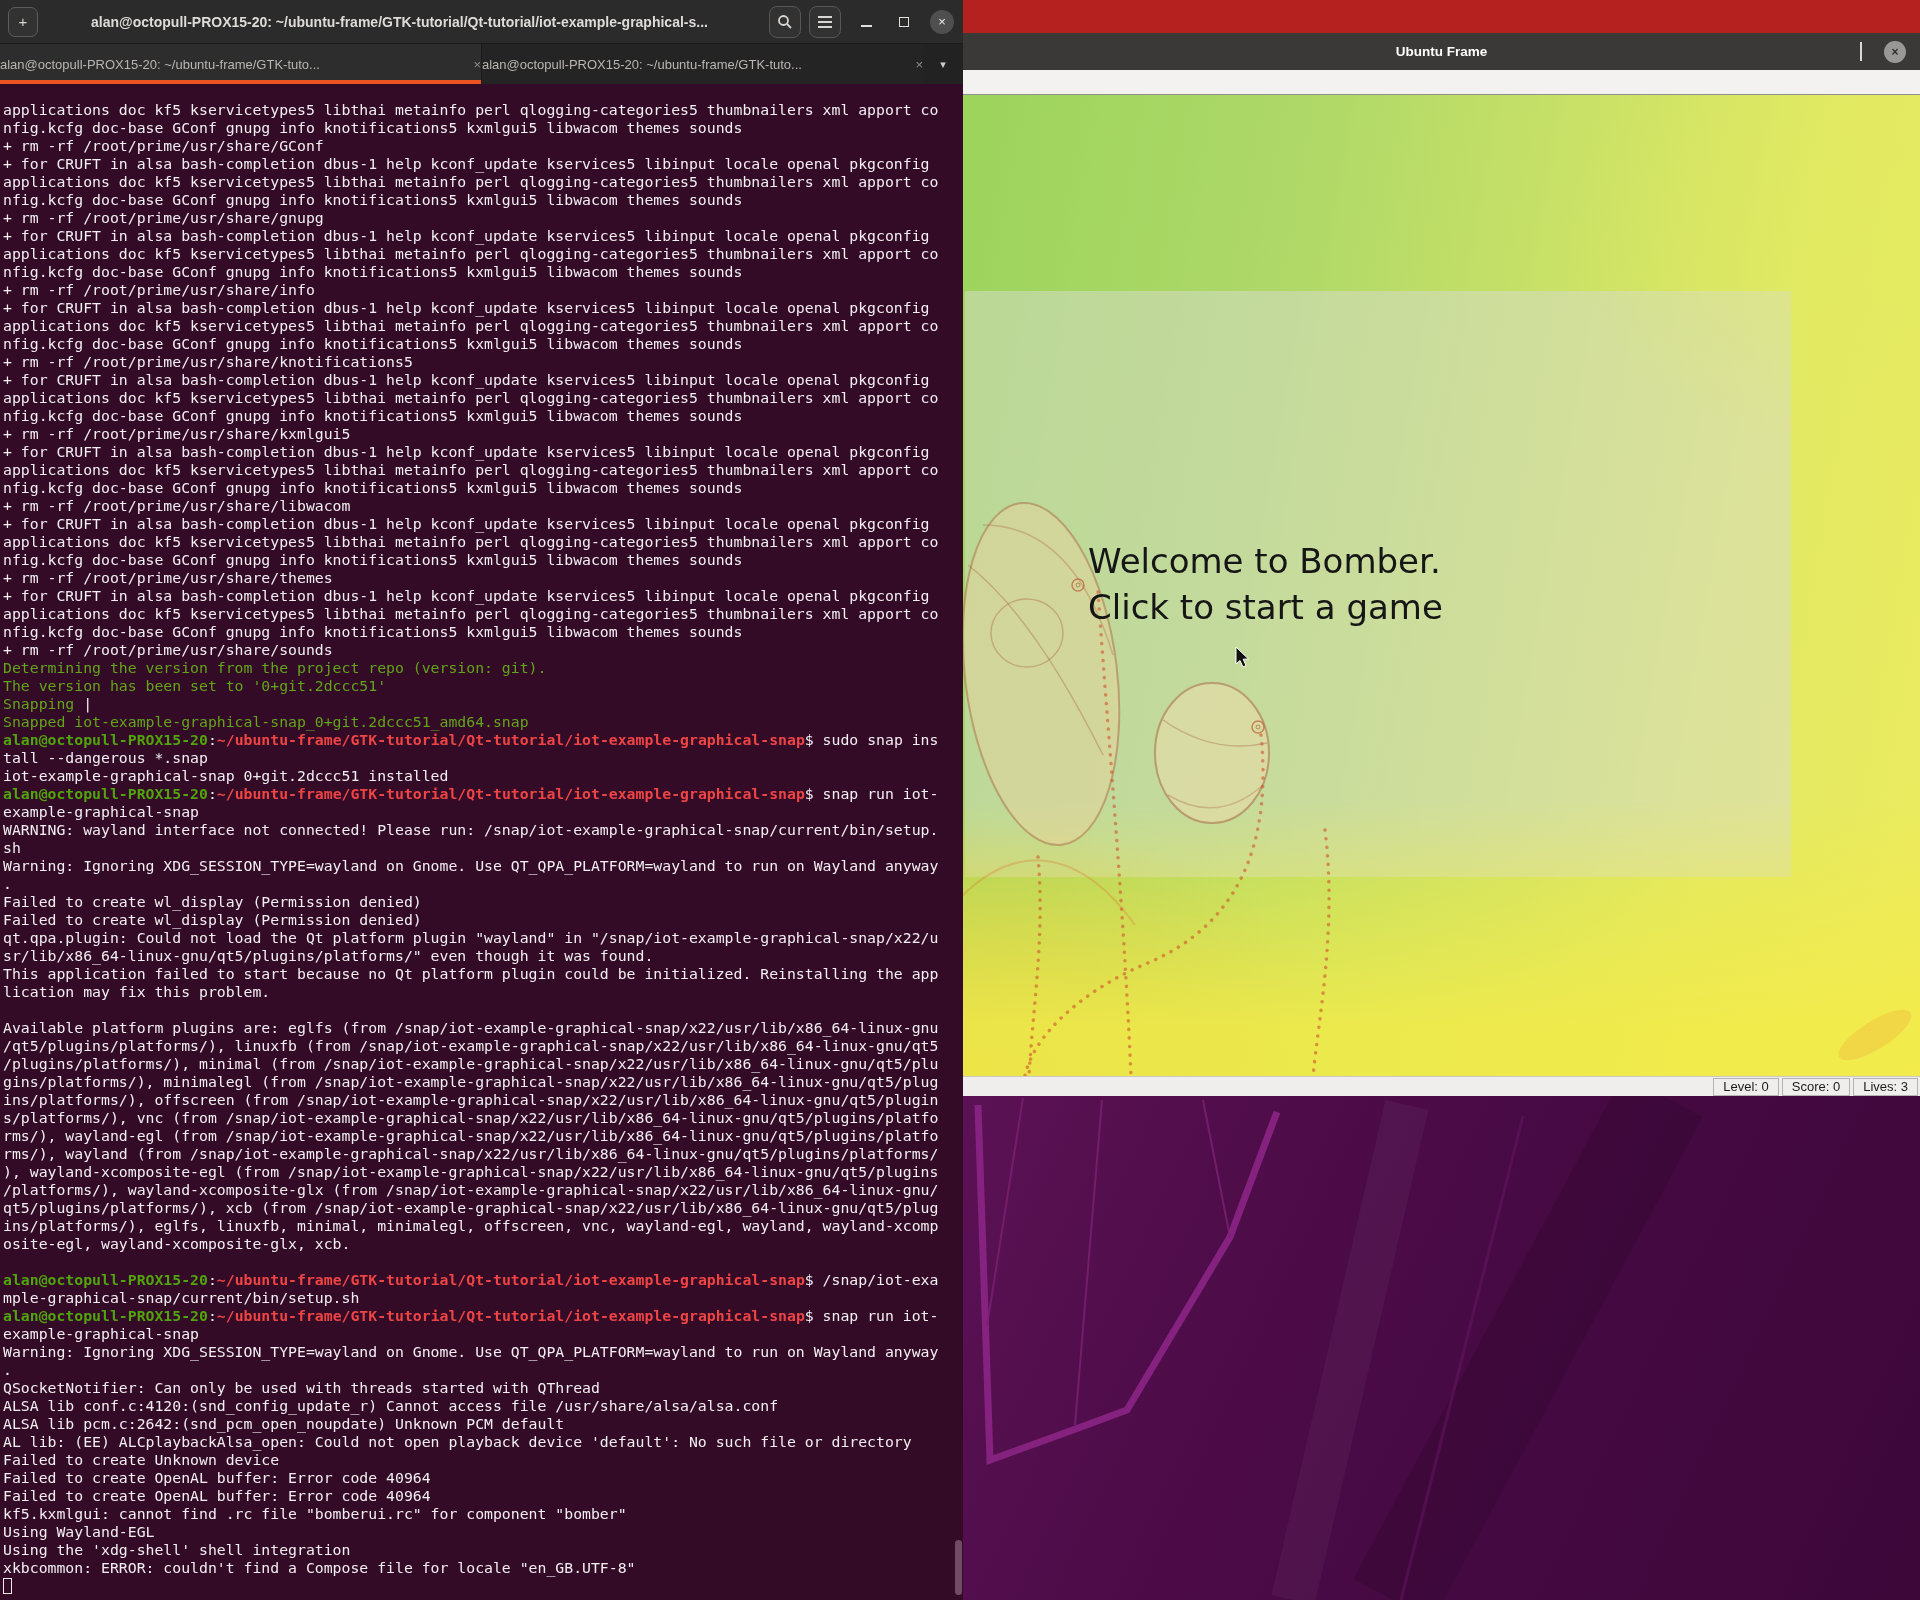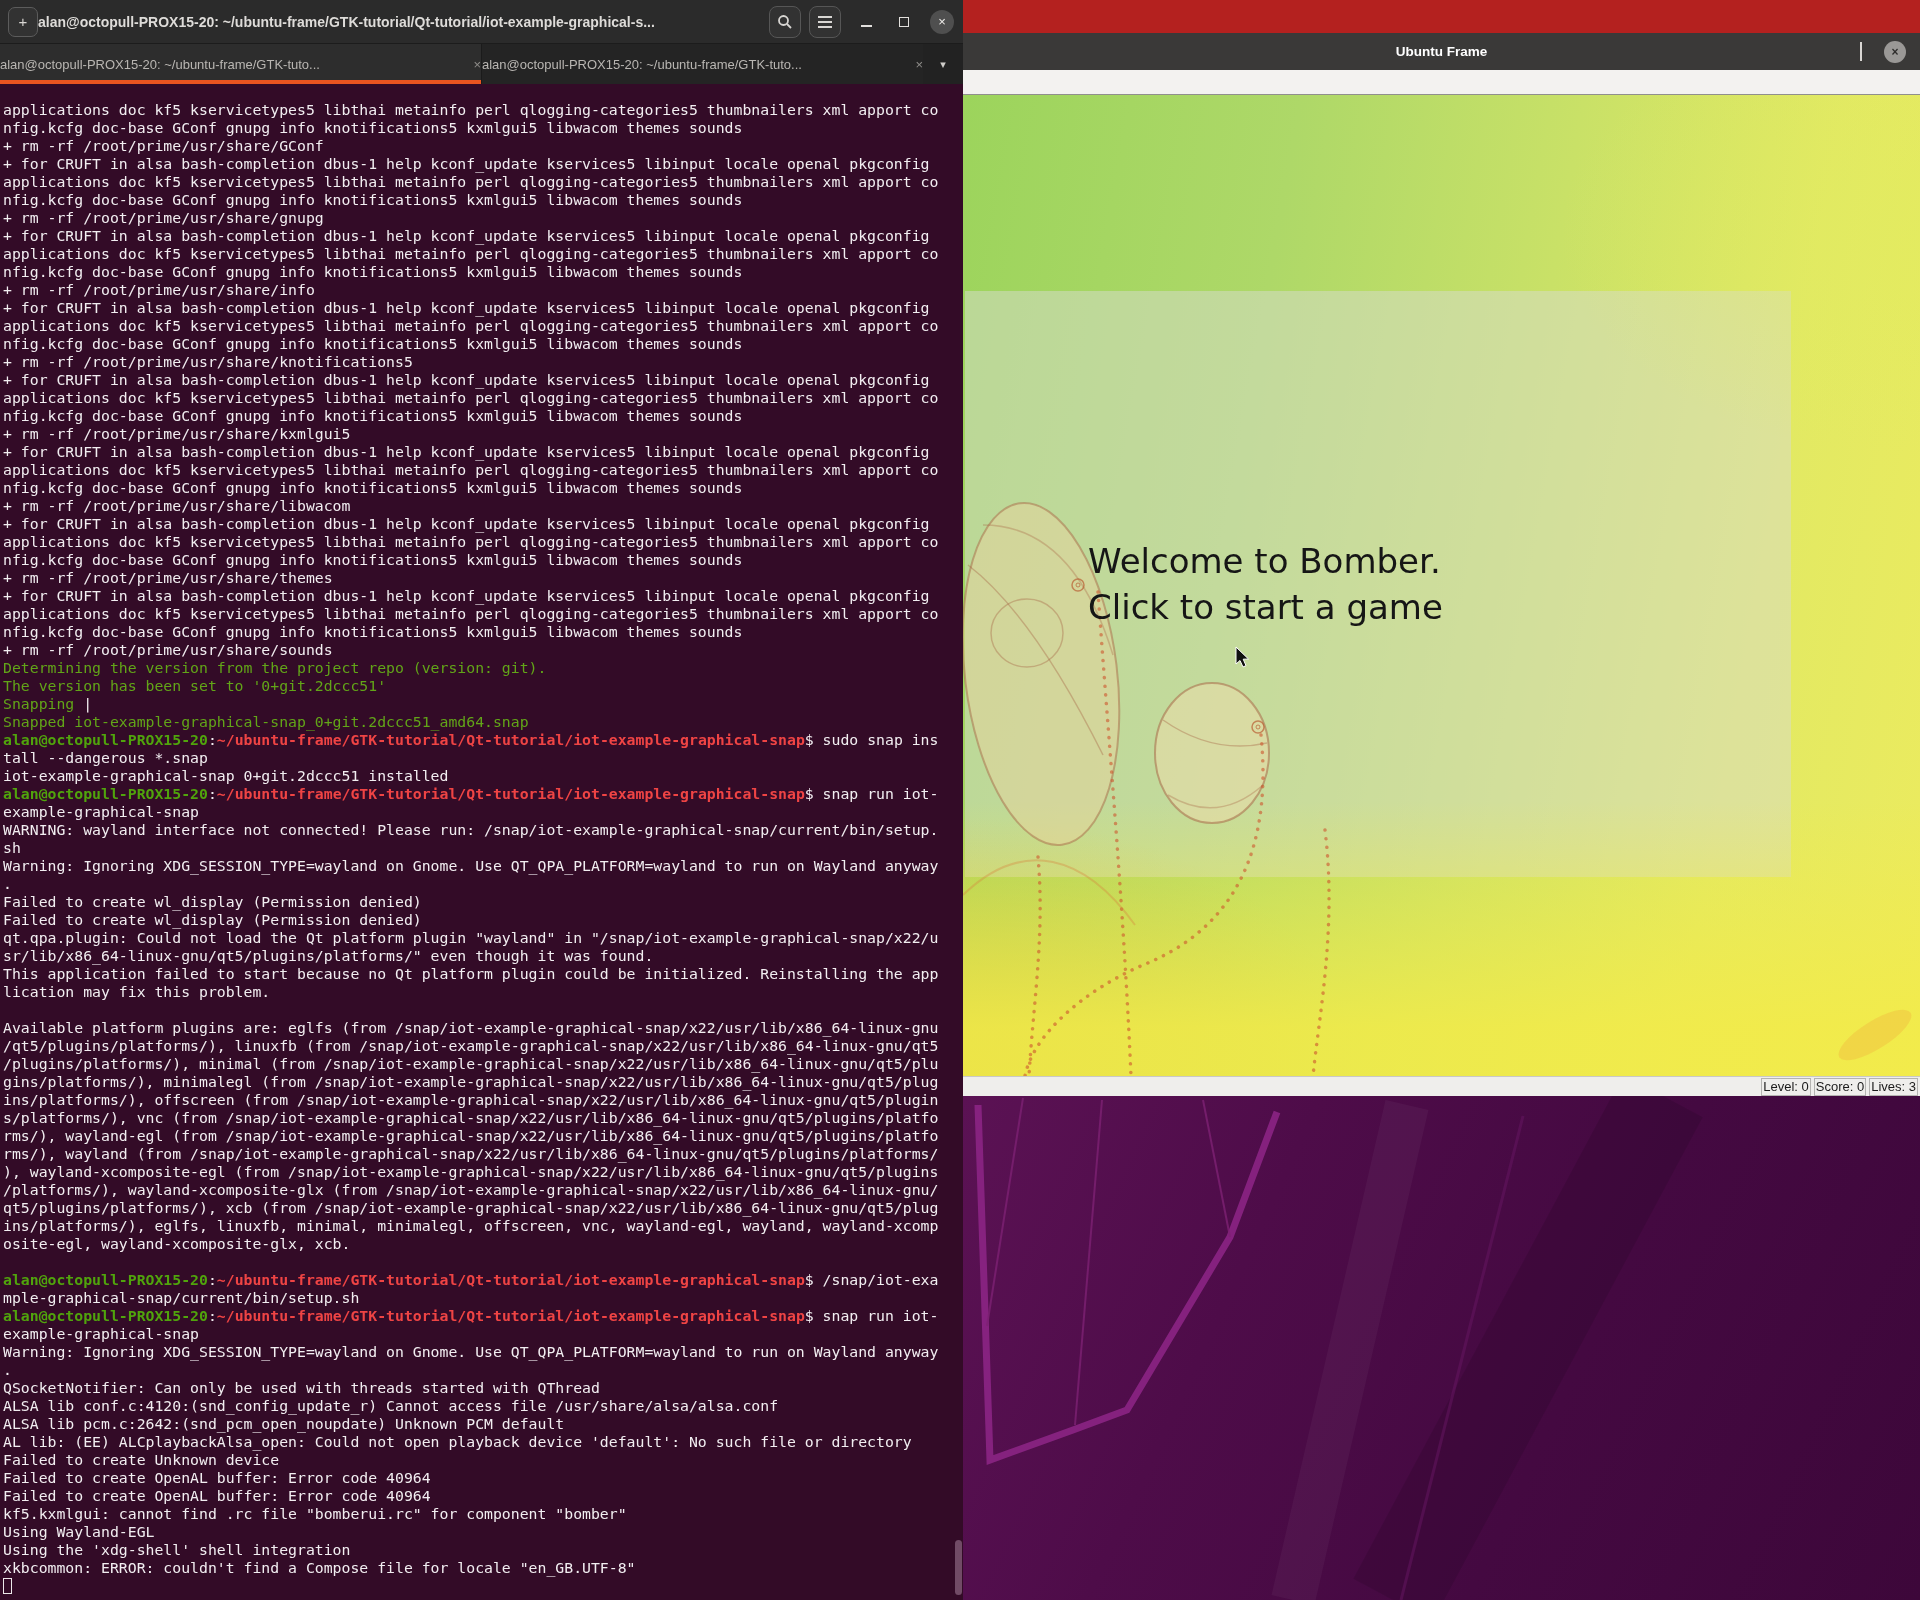--- a/index.html
+++ b/index.html
@@ -3,21 +3,21 @@
 <meta charset="utf-8">
 <style>
   *{margin:0;padding:0;box-sizing:border-box}
   html,body{width:1920px;height:1600px;overflow:hidden;background:#000;font-family:"Liberation Sans",sans-serif}
   .stage{position:absolute;inset:0;width:1920px;height:1600px}
 
   
   .terminal{position:absolute;left:0;top:0;width:963px;height:1600px;background:#330b27}
   .headerbar{position:absolute;left:0;top:0;width:963px;height:44px;background:#2b2b2b;display:flex;align-items:center;padding:0 8px;border-bottom:1px solid #1c1c1c}
   .newtab-btn{width:30px;height:30px;border:1px solid #5c5c5c;border-radius:7px;color:#d8d6d3;font-size:15px;display:flex;align-items:center;justify-content:center;background:#323232}
-  .hb-title{flex:1;text-align:left;color:#dedcd9;font-weight:bold;font-size:14px;white-space:nowrap;overflow:hidden}
+  .hb-title{flex:1;text-align:center;color:#dedcd9;font-weight:bold;font-size:14px;white-space:nowrap;overflow:hidden}
   .icon-btn{width:32px;height:32px;border:1px solid #565656;border-radius:8px;display:flex;align-items:center;justify-content:center;margin-left:8px;background:#323232}
   .burger{display:flex;flex-direction:column;gap:3px}
   .burger i{display:block;width:14px;height:2px;background:#d8d6d3}
   .win-btn{width:26px;height:26px;display:flex;align-items:center;justify-content:center;margin-left:12px;color:#e2e0dd}
   .glyph-min{width:11px;height:2px;background:#e2e0dd;margin-top:8px}
   .glyph-max{width:10px;height:10px;border:1.5px solid #e2e0dd}
   .circle-close{width:24px;height:24px;border-radius:50%;background:#4f4f4f;color:#f1efec;font-size:13px;display:flex;align-items:center;justify-content:center}
   .tabbar{position:absolute;left:0;top:44px;width:963px;height:40px;background:#222;display:flex}
   .tab{position:relative;height:40px;display:flex;align-items:center;justify-content:space-between;font-size:13px;color:#b9b6b2;white-space:nowrap;overflow:hidden}
   .tab-active{width:481px;background:#2d2d2d}
@@ -51,21 +51,21 @@
   .game::after{content:"";position:absolute;inset:0;pointer-events:none;background:
     linear-gradient(to bottom, rgba(244,238,85,0) 72%, rgba(243,235,72,.85) 95%),
     radial-gradient(620px 400px at 1% 99%, rgba(234,168,42,.5), rgba(234,168,42,0) 62%),
     radial-gradient(520px 320px at 100% 14%, rgba(224,236,95,.45), rgba(224,236,95,0) 70%)}
   .overlay-panel{position:absolute;left:2px;top:196px;width:826px;height:586px;background:rgba(216,220,208,.5)}
   .welcome{position:absolute;left:125px;top:443px;font-family:"DejaVu Sans",sans-serif;font-size:34px;line-height:46px;color:#161616;z-index:3}
   .game-art{position:absolute;inset:0;z-index:1}
   .mouse-cursor{position:absolute;left:271px;top:551px;z-index:5}
 
   .statusbar{position:absolute;left:0;top:1076px;width:957px;height:20px;background:#efeeec;border-top:1px solid #c9c8c6;display:flex;justify-content:flex-end;align-items:center;gap:3px;padding-right:2px}
-  .status-cell{border:1px solid #b4b3b1;height:18px;line-height:16px;padding:0 1px;font-size:13px;color:#1b1b1b;background:#efeeec;white-space:nowrap}
+  .status-cell{border:1px solid #b4b3b1;height:18px;line-height:16px;padding:0 9px;font-size:13px;color:#1b1b1b;background:#efeeec;white-space:nowrap}
 
   .purple{position:absolute;left:0;top:1096px;width:957px;height:504px;overflow:hidden;
     background:linear-gradient(115deg,#5b1254 0%,#4e0c49 30%,#440941 62%,#3d073a 100%)}
 </style>
 </head>
 <body>
 
 <div class="stage">
 
   <div class="terminal">

